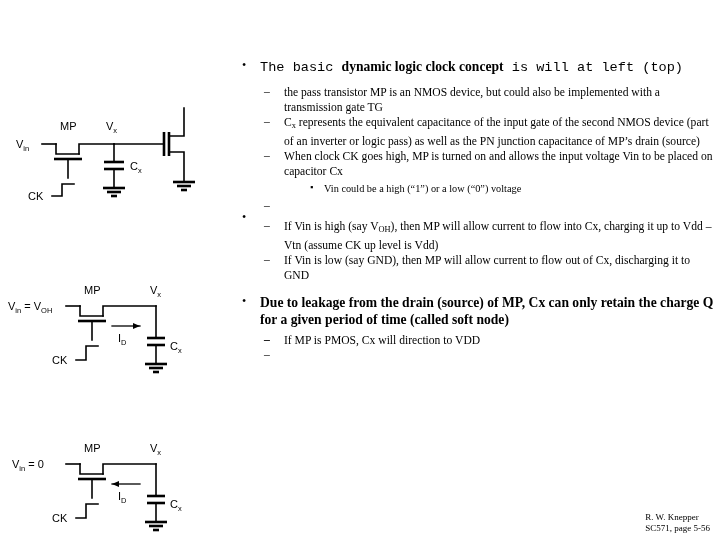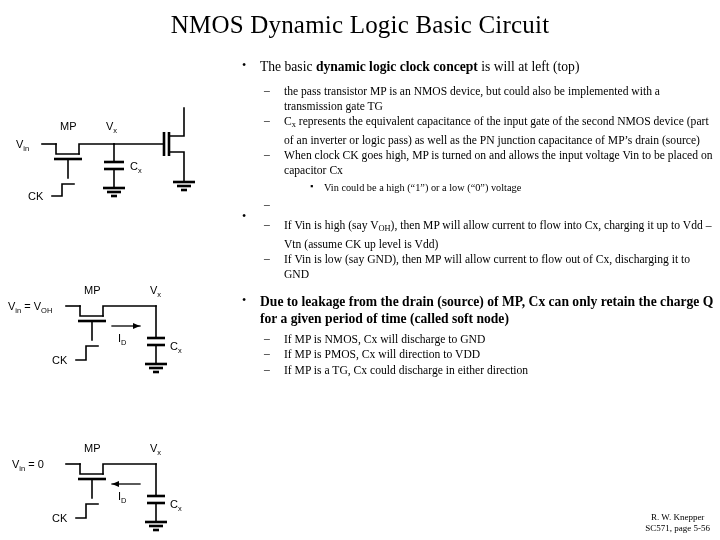--- a/index.html
+++ b/index.html
@@ -23,40 +23,40 @@
     white-space:nowrap;
   }
 
   
   .body-col{
     position:absolute;
     left:222px;top:58px;width:492px;
   }
 
   .b1{position:relative;padding-left:38px;font-size:13.6px;font-weight:bold;line-height:17px;margin-top:0;}
-  .b1 .norm{font-weight:normal;}
+  .b1 .norm{font-weight:normal;font-family:Liberation Mono, monospace;}
   .b1 .bul{position:absolute;left:20px;top:-1px;font-weight:normal;font-size:12px;}
 
   .b2{position:relative;padding-left:62px;font-size:11.6px;line-height:15.2px;}
   .b2 .bul{position:absolute;left:42px;top:-1px;font-size:11.6px;}
 
   .b3{position:relative;padding-left:102px;font-size:10.3px;line-height:14px;}
   .b3 .bul{position:absolute;left:88px;top:-2px;font-size:9px;}
 
   .gap-xs{height:3px;}
   .gap-s{height:5px;}
   .gap-m{height:9px;}
   .gap-l{height:11px;}
 
   sub{font-size:.72em;vertical-align:-.25em;}
 
   
   .footer{
     position:absolute;right:10px;bottom:6px;
-    text-align:center;
+    text-align:left;
     font-size:9px;line-height:11px;
     font-family:"Liberation Serif","DejaVu Serif",serif;
   }
 
   
   .fig{position:absolute;}
   .fig svg{display:block;}
   #fig-top{left:4px;top:100px;}
   #fig-mid{left:4px;top:278px;}
   #fig-bot{left:4px;top:440px;}
@@ -64,21 +64,20 @@
   .cl-thin{stroke:#000;stroke-width:1.3;fill:none;stroke-linecap:square;}
   .cl-med{stroke:#000;stroke-width:2.6;fill:none;stroke-linecap:butt;}
   .lbl{font-family:"Liberation Sans","DejaVu Sans",sans-serif;font-size:11px;fill:#000;}
   .lbl-s{font-family:"Liberation Sans","DejaVu Sans",sans-serif;font-size:7.5px;fill:#000;}
 </style>
 </head>
 <body>
 
 <div class="slide">
 
-  <div class="title">NMOS Dynamic Logic Basic Circuit</div>
 
   <div class="fig" id="fig-top">
     <svg width="212" height="112" viewBox="0 0 212 112">
 
       <path class="cl" d="M38 44 L52 44"></path>
 
       <path class="cl" d="M52 44 L52 54 L75 54"></path>
       <path class="cl" d="M75 54 L75 44 L110 44"></path>
 
       <path class="cl-med" d="M50 59 L78 59"></path>
@@ -231,31 +230,29 @@
 
     <div class="b1">
       <span class="bul">•</span>
       <span>Due to leakage from the drain (source) of MP, Cx can only retain the charge Q for a given period of time (called soft node)</span>
     </div>
 
     <div class="gap-s"></div>
 
     <div class="b2">
       <span class="bul">–</span>
-      <span>If MP is NMOS, Cx will discharge to GND</span>
     </div>
 
     <div class="b2">
       <span class="bul">–</span>
       <span>If MP is PMOS, Cx will direction to VDD</span>
     </div>
 
     <div class="b2">
       <span class="bul">–</span>
-      <span>If MP is a TG, Cx could discharge in either direction</span>
     </div>
 
   </div>
 
   <div class="footer">
     <div>R. W. Knepper</div>
     <div>SC571, page 5-56</div>
   </div>
 
 </div>

